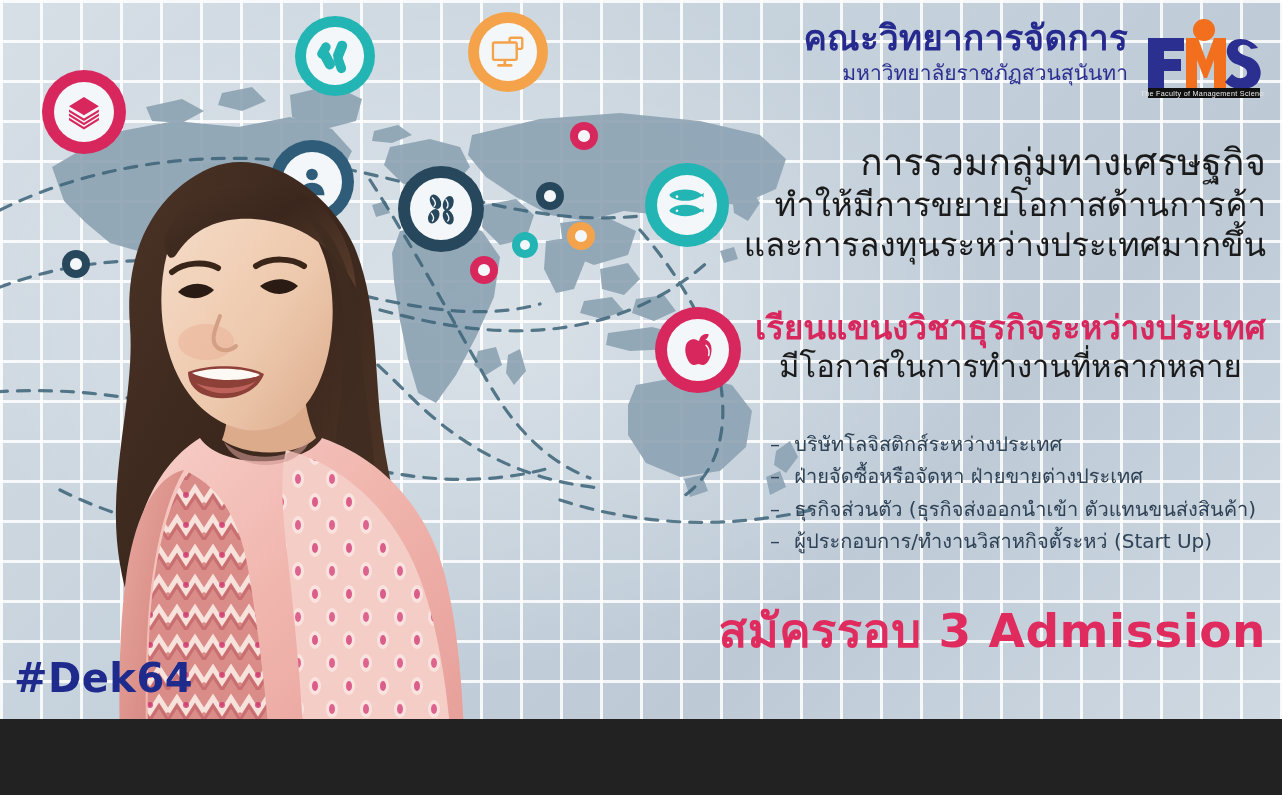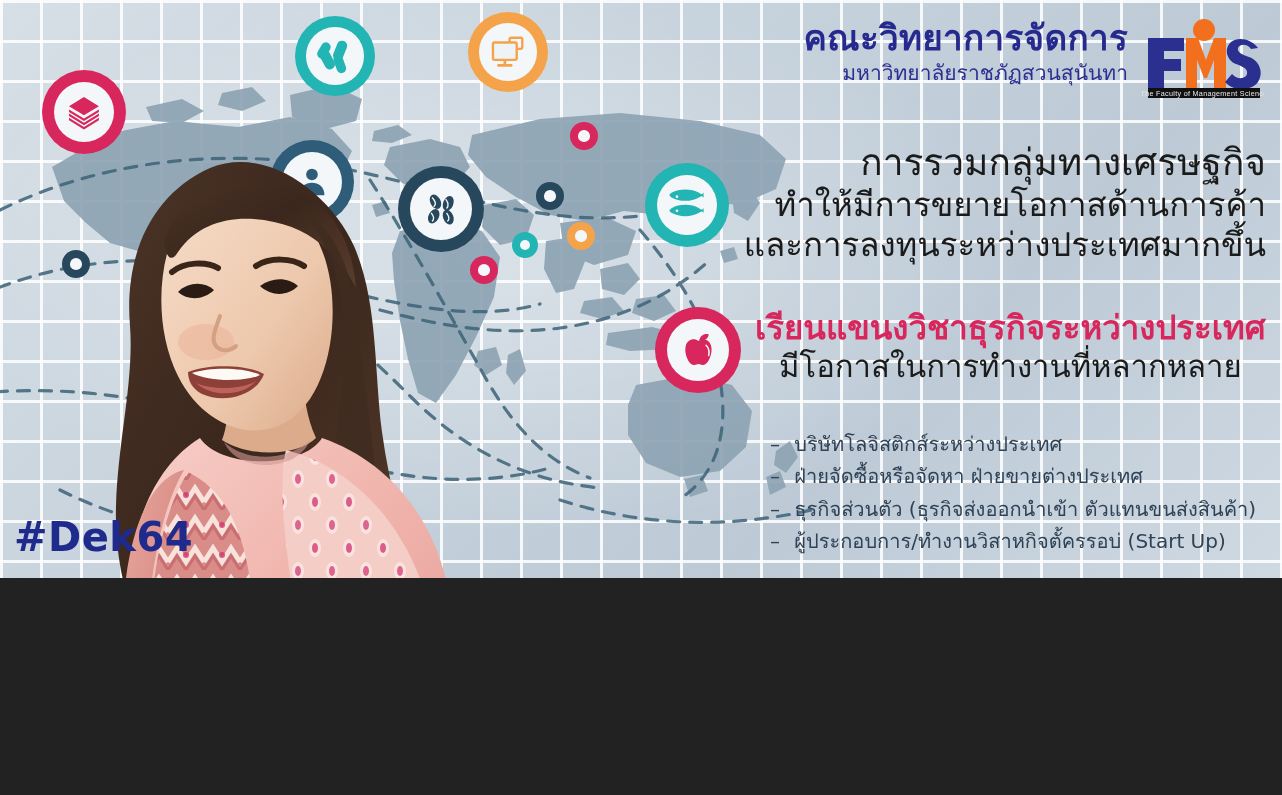--- a/index.html
+++ b/index.html
@@ -1,21 +1,21 @@
 <!DOCTYPE html>
 <html lang="th"><head>
 <meta charset="utf-8">
 <title>FMS SSRU International Business Poster</title>
 <style>
   * { margin:0; padding:0; box-sizing:border-box; }
   html,body { background:#222; }
 
   .poster{
     position:relative;
-    width:1282px; height:578px;
+    width:1282px; height:719px;
     overflow:hidden;
     font-family:"DejaVu Sans","Liberation Sans",sans-serif;
     background:
       linear-gradient(135deg,#d7dfe6 0%,#c6d2dc 40%,#bdcad6 70%,#cfd9e2 100%);
   }
 
   
   .grid-bg{
     position:absolute; inset:0;
     background-image:
@@ -464,21 +464,21 @@
     <li>
       <span class="dash">–</span>
       <span>ฝ่ายจัดซื้อหรือจัดหา ฝ่ายขายต่างประเทศ</span>
     </li>
     <li>
       <span class="dash">–</span>
       <span>ธุรกิจส่วนตัว (ธุรกิจส่งออกนำเข้า ตัวแทนขนส่งสินค้า)</span>
     </li>
     <li>
       <span class="dash">–</span>
-      <span>ผู้ประกอบการ/ทำงานวิสาหกิจตั้ครรอบ่ (Start Up)</span>
+      <span>ผู้ประกอบการ/ทำงานวิสาหกิจตั้ระหว่ (Start Up)</span>
     </li>
   </ul>
 
   <div class="admission">
     <div class="adm-title">สมัครรอบ 3 Admission</div>
   </div>
 
   <div class="hashtag">#Dek64</div>
 
 </div>

